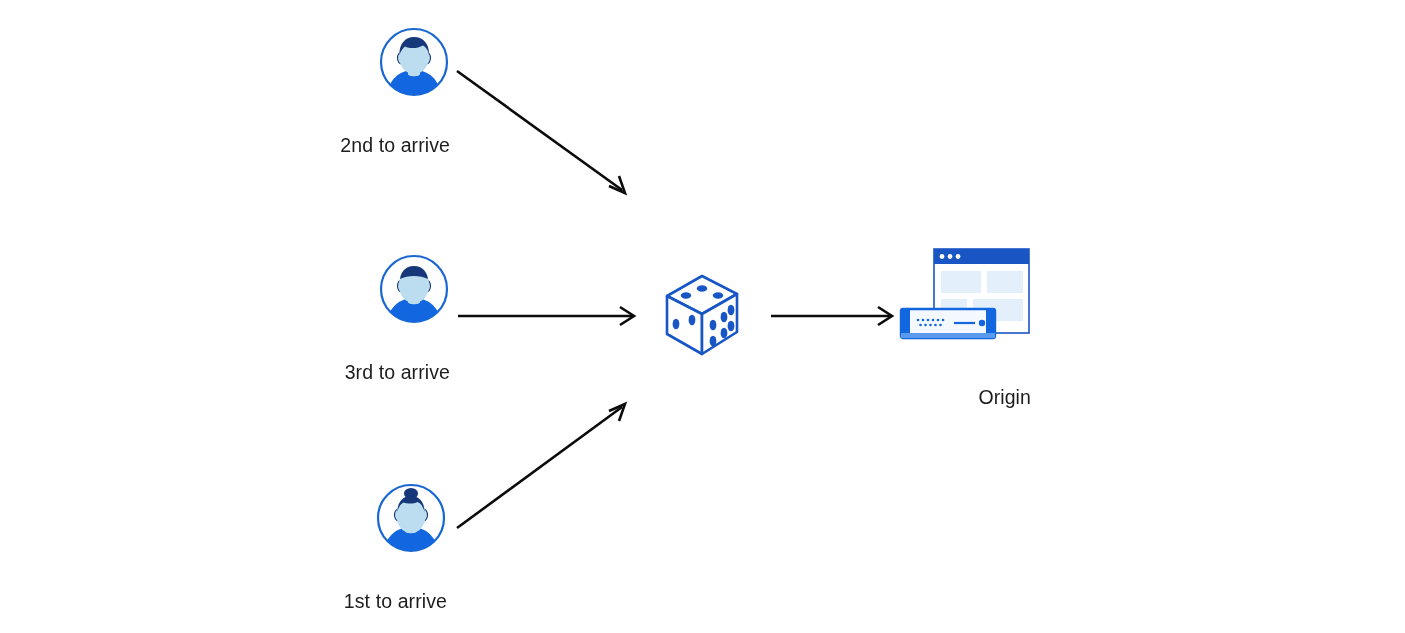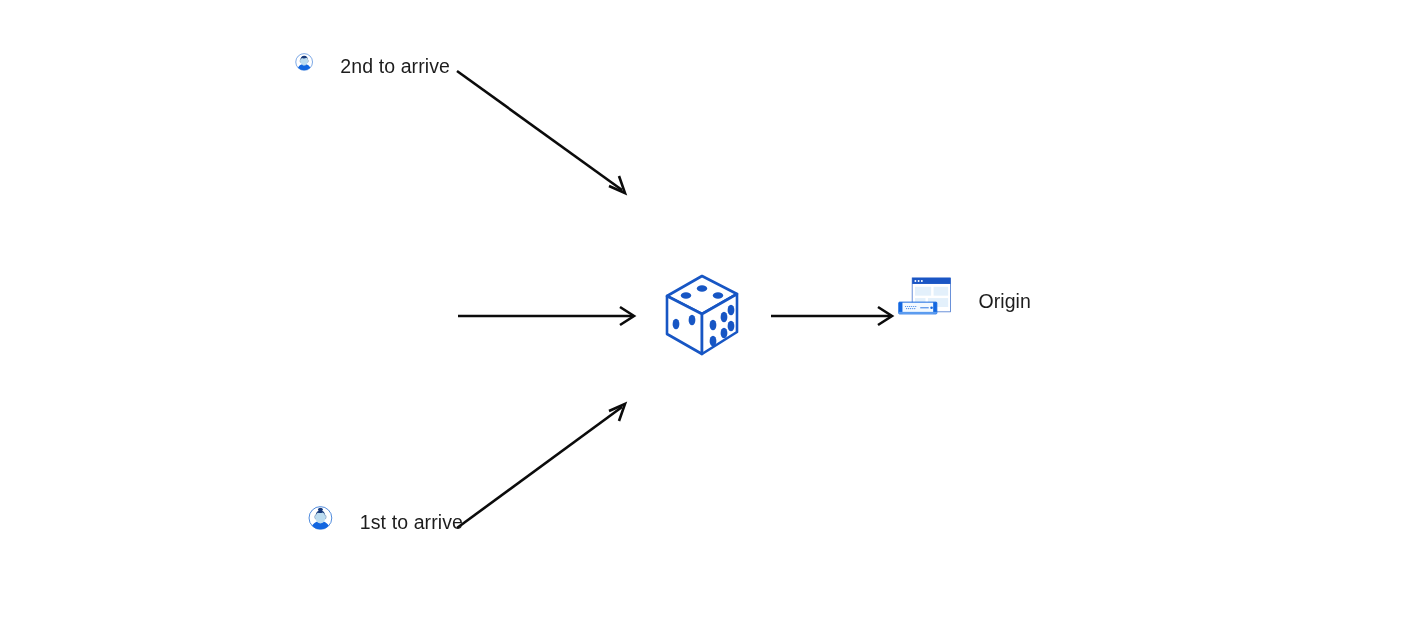--- a/index.html
+++ b/index.html
@@ -13,22 +13,22 @@
   #canvas {
     position: relative;
     width: 1405px;
     height: 633px;
     background: #ffffff;
     overflow: hidden;
   }
   .node {
     position: absolute;
     display: flex;
-    flex-direction: row;
-    align-items: center;
+    flex-direction: column;
+    align-items: flex-end;
     gap: 27px;
   }
   .node-label {
     margin-top: 9px;
     font-size: 19.5px;
     line-height: 1.2;
     color: #1d1d1d;
     white-space: nowrap;
     letter-spacing: 0.1px;
   }
@@ -92,22 +92,41 @@
         <path d="M30 36 h12 v12 c0 3-12 3-12 0 z" fill="#bcdcf0"></path>
         <ellipse cx="23.5" cy="32" rx="4" ry="6" fill="#bcdcf0" stroke="#16387a" stroke-width="1.1"></ellipse>
         <ellipse cx="48.5" cy="32" rx="4" ry="6" fill="#bcdcf0" stroke="#16387a" stroke-width="1.1"></ellipse>
         <path d="M36 12 c10 0 15 8 15 18 c0 10-6 18-15 18 c-9 0-15-8-15-18 c0-10 5-18 15-18 z" fill="#bcdcf0"></path>
         <path d="M21.5 29 c-0.5-11 5.5-18 14.5-18 c9.5 0 15.5 7 15 18 c-1-5-3-8-6-9.5 c-5 3-13 3.5-18 1 c-2.5 2-4.5 5-5.5 8.5 z" fill="#16387a"></path>
       </g>
     </svg>
     <div class="node-label">2nd to arrive</div>
   </div>
 
-
-  <div class="node" style="left:308px; top:482px; width:155px;">
+  <div class="node" style="left:295px; top:253px; width:155px;">
+    <svg class="avatar-icon" viewBox="0 0 72 72">
+      <defs>
+        <clipPath id="clipB">
+            <circle cx="36" cy="36" r="33"></circle>
+          </clipPath>
+      </defs>
+      <circle cx="36" cy="36" r="33" fill="#ffffff" stroke="#1967d2" stroke-width="2.2"></circle>
+      <g clip-path="url(#clipB)">
+        <path d="M36 45 c16 0 25 11 27 23 H9 c2-12 11-23 27-23 z" fill="#1266e0"></path>
+        <path d="M30 37 h12 v12 c0 3-12 3-12 0 z" fill="#bcdcf0"></path>
+        <ellipse cx="23.5" cy="33" rx="4" ry="6" fill="#bcdcf0" stroke="#16387a" stroke-width="1.1"></ellipse>
+        <ellipse cx="48.5" cy="33" rx="4" ry="6" fill="#bcdcf0" stroke="#16387a" stroke-width="1.1"></ellipse>
+        <path d="M36 13 c10 0 15 8 15 19 c0 10-6 18-15 18 c-9 0-15-8-15-18 c0-11 5-19 15-19 z" fill="#bcdcf0"></path>
+        <path d="M22 26 c1.5-9 7-13 14-13 c7 0 12.5 4 14 13 c-8-4-20-4-28 0 z" fill="#16387a"></path>
+      </g>
+    </svg>
+    <div class="node-label">3rd to arrive</div>
+  </div>
+
+  <div class="node" style="left:292px; top:482px; width:155px;">
     <svg class="avatar-icon" viewBox="0 0 72 72">
       <defs>
         <clipPath id="clipC">
             <circle cx="36" cy="36" r="33"></circle>
           </clipPath>
       </defs>
       <circle cx="36" cy="36" r="33" fill="#ffffff" stroke="#1967d2" stroke-width="2.2"></circle>
       <g clip-path="url(#clipC)">
         <path d="M36 45 c16 0 25 11 27 23 H9 c2-12 11-23 27-23 z" fill="#1266e0"></path>
         <path d="M30 37 h12 v12 c0 3-12 3-12 0 z" fill="#bcdcf0"></path>

